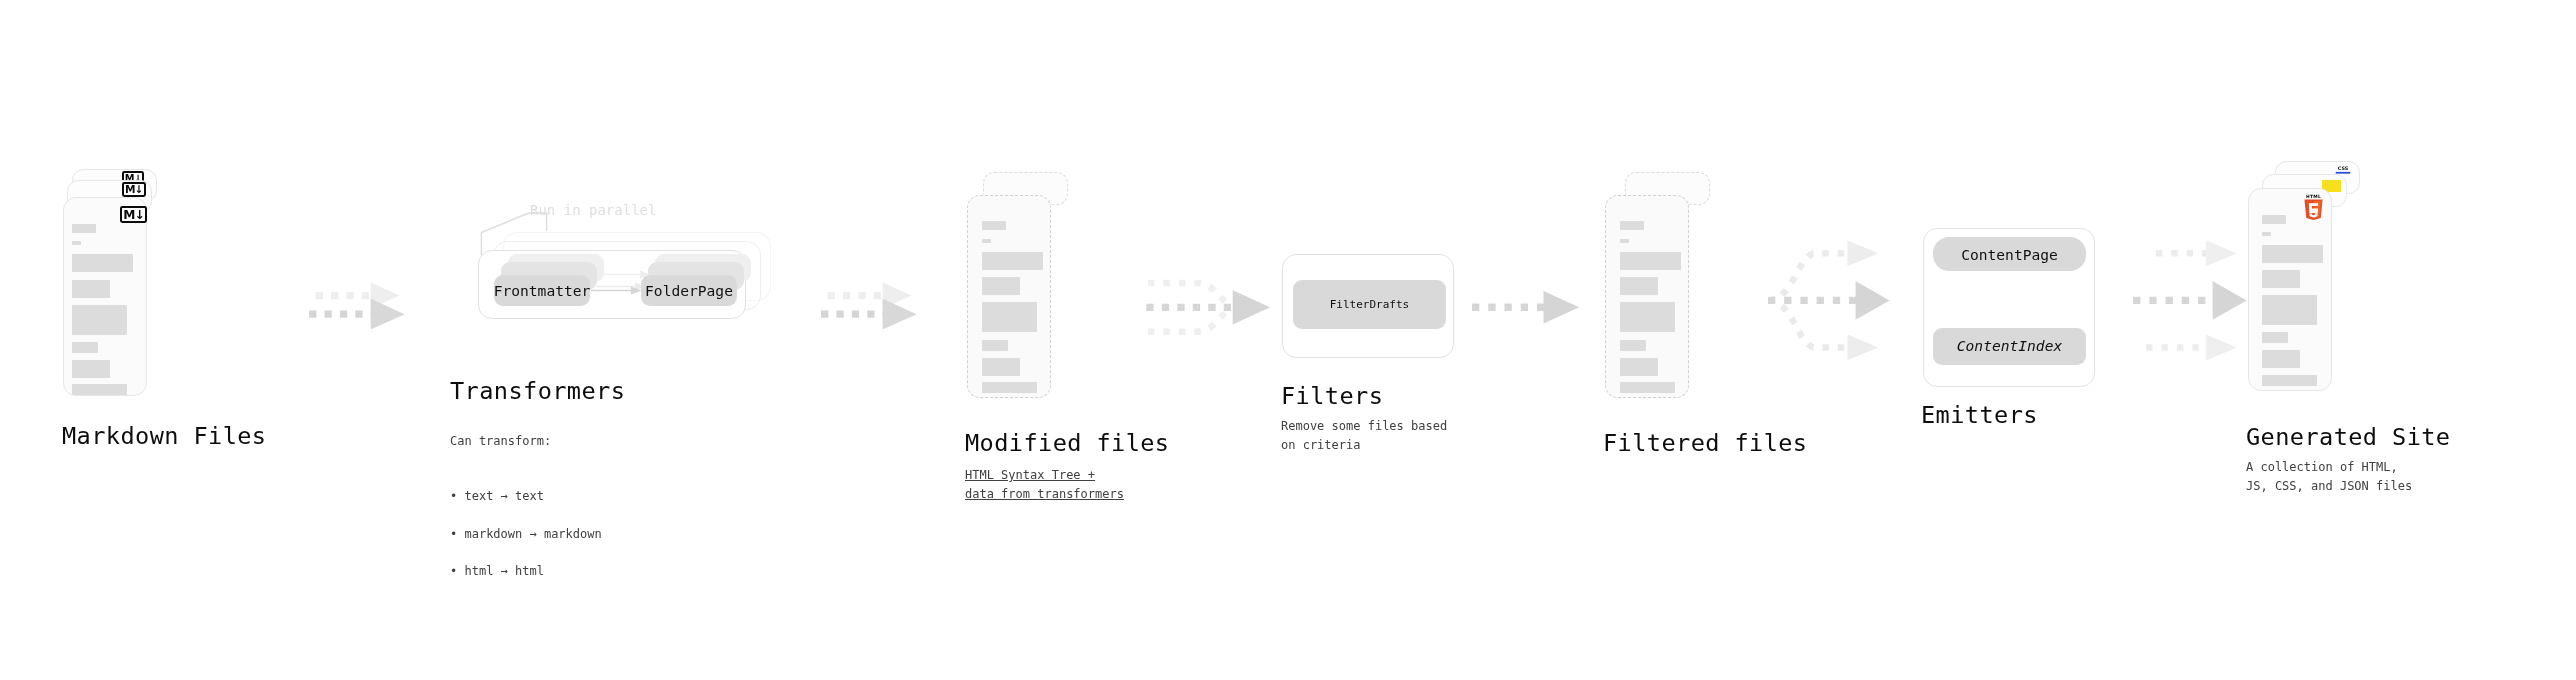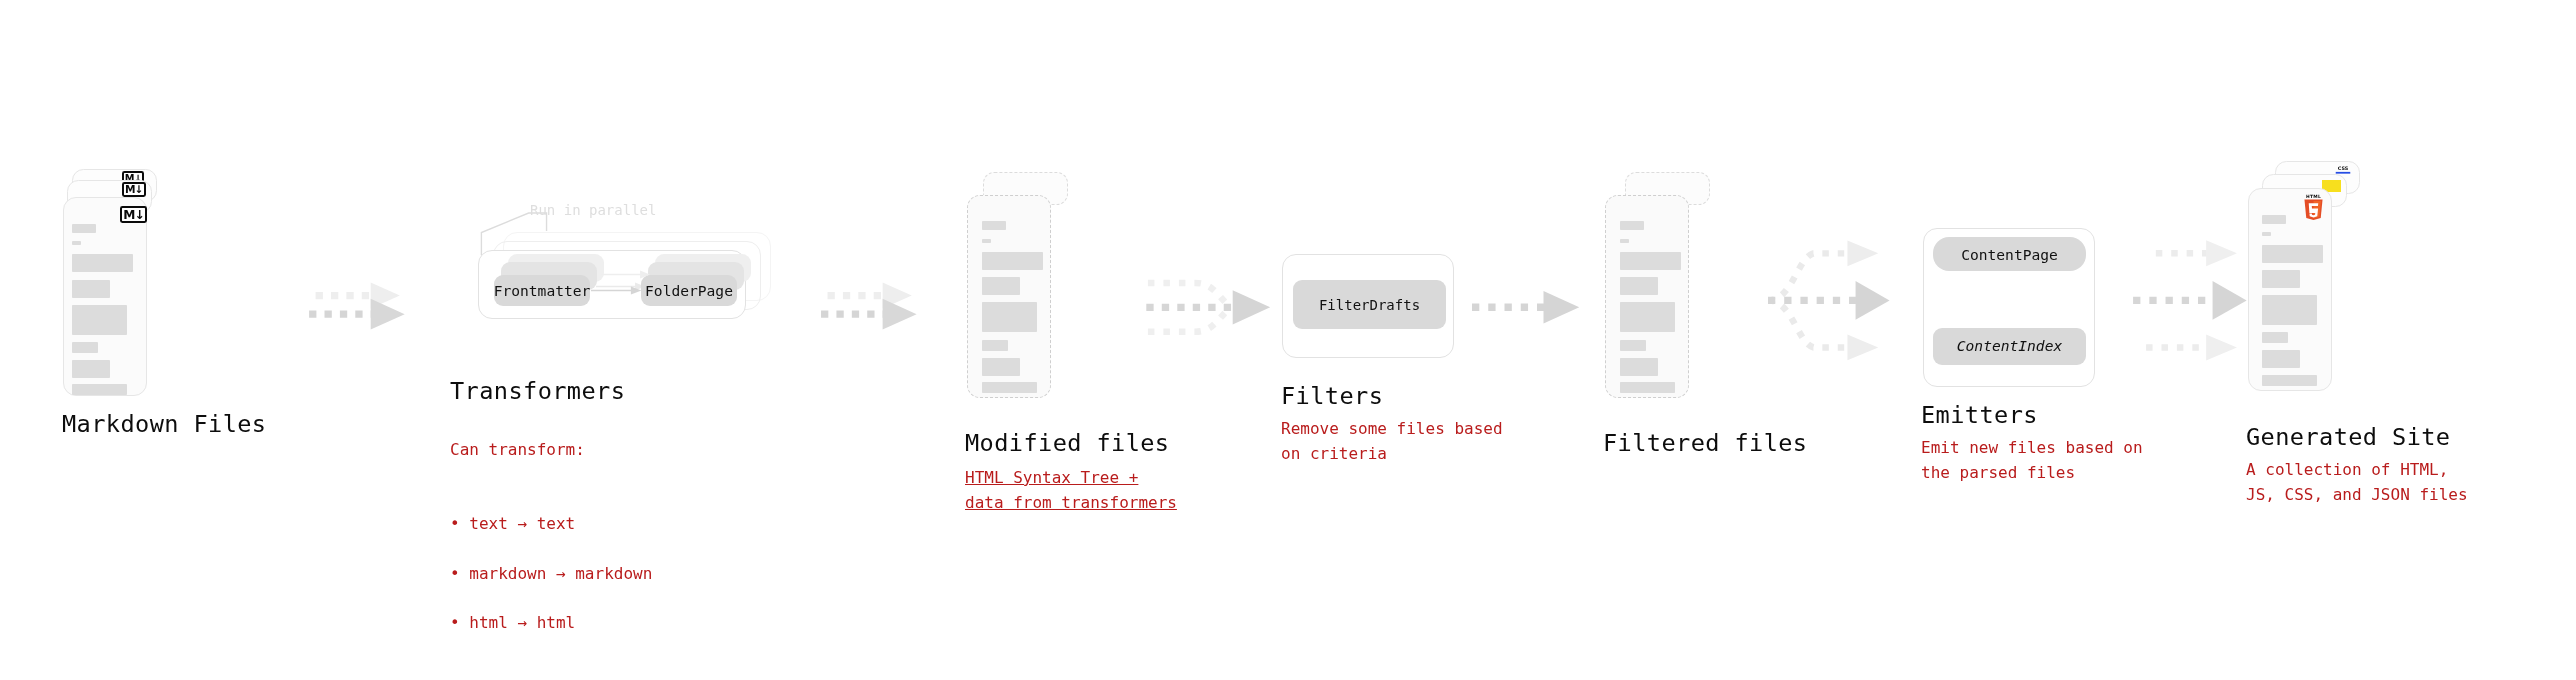--- a/index.html
+++ b/index.html
@@ -13,21 +13,21 @@
 
   
   .abs{position:absolute;}
 
   
   .stage-title{
     font-size:23.6px;letter-spacing:0.4px;color:#0d0d0d;white-space:nowrap;
     font-weight:400;
   }
   .stage-caption{
-    font-size:16px;line-height:1.55;color:#b91c1c;white-space:pre-line;
+    font-size:12px;line-height:1.55;color:#404040;white-space:pre-line;
   }
   .stage-caption .bullets{margin:0;padding:0;list-style:none;}
   .stage-caption .bullets li{white-space:nowrap;}
   .stage-caption .bullets li:before{content:"• ";}
 
   
   .doc{
     position:absolute;
     background:#fbfbfb;
     border:1.3px solid #e6e6e6;
@@ -111,21 +111,21 @@
     <div class="skel" style="left:72px;top:241px;width:9px;height:4.1px;"></div>
     <div class="skel" style="left:72px;top:254px;width:61px;height:18px;"></div>
     <div class="skel" style="left:72px;top:280px;width:38px;height:18px;"></div>
     <div class="skel" style="left:72px;top:305px;width:55px;height:30px;"></div>
     <div class="skel" style="left:72px;top:342px;width:26px;height:10.6px;"></div>
     <div class="skel" style="left:72px;top:360px;width:38px;height:18px;"></div>
     <div class="skel" style="left:72px;top:384px;width:55px;height:10.6px;"></div>
 
   </div>
 
-  <div class="stage-title abs" style="left:62px;top:410px;">Markdown Files</div>
+  <div class="stage-title abs" style="left:62px;top:422px;">Markdown Files</div>
 
   <svg class="abs" style="left:307px;top:268px;" width="163" height="81" viewBox="0 0 200 100">
     <g stroke="#eeeeee" stroke-width="9" stroke-dasharray="9 10" stroke-linecap="butt" fill="none">
       <path d="M10 34 H 82"></path>
     </g>
     <polygon points="78,18 114,34 78,50" fill="#eeeeee"></polygon>
     <g stroke="#d5d5d5" stroke-width="9" stroke-dasharray="9 10" stroke-linecap="butt" fill="none">
       <path d="M2 57 H 82"></path>
     </g>
     <polygon points="78,38 120,57 78,76" fill="#d8d8d8"></polygon>
@@ -216,21 +216,21 @@
       <path d="M22 93 H 80 C 100 93 106 80 120 66"></path>
     </g>
     <g fill="none" stroke="#d6d6d6" stroke-width="9" stroke-dasharray="9 10" stroke-linecap="butt">
       <path d="M20 63 H 130"></path>
     </g>
     <polygon points="126,42 172,63 126,84" fill="#d5d5d5"></polygon>
   </svg>
 
   <div class="abs" style="left:0;top:0;width:1593px;height:681px;">
     <div class="groupbox" style="left:1282px;top:254px;width:172px;height:104px;"></div>
-    <div class="pill" style="left:1293px;top:280px;width:153px;height:49px;font-size:14px;">
+    <div class="pill" style="left:1293px;top:280px;width:153px;height:49px;font-size:11px;">
       <span>FilterDrafts</span>
     </div>
   </div>
 
   <div class="stage-title abs" style="left:1281px;top:382px;">Filters</div>
   <div class="stage-caption abs" style="left:1281px;top:417px;">Remove some files based
 on criteria</div>
 
   <svg class="abs" style="left:1472px;top:286px;" width="130" height="49" viewBox="0 0 160 60">
     <g stroke="#d5d5d5" stroke-width="9" stroke-dasharray="9 11" stroke-linecap="butt" fill="none">
@@ -276,22 +276,20 @@
     </div>
     <div class="pill" style="left:1933px;top:284px;width:153px;height:34px;margin-top:47px;">
       <span>FolderPage</span>
     </div>
     <div class="pill" style="left:1933px;top:328px;width:153px;height:34px;font-style:italic;">
       <span>ContentIndex</span>
     </div>
   </div>
 
   <div class="stage-title abs" style="left:1921px;top:401px;">Emitters</div>
-  <div class="stage-caption abs" style="left:1921px;top:436px;">Emit new files based on
-the parsed files</div>
 
   <svg class="abs" style="left:2110px;top:229px;" width="163" height="146" viewBox="0 0 200 180">
     <g fill="none" stroke="#ececec" stroke-width="8" stroke-dasharray="8 11" stroke-linecap="butt">
       <path d="M56 30 H 120"></path>
       <path d="M44 146 H 120"></path>
     </g>
     <polygon points="118,14 156,30 118,46" fill="#efefef"></polygon>
     <polygon points="118,130 156,146 118,162" fill="#efefef"></polygon>
     <g fill="none" stroke="#d6d6d6" stroke-width="9" stroke-dasharray="9 11" stroke-linecap="butt">
       <path d="M28 88 H 130"></path>

